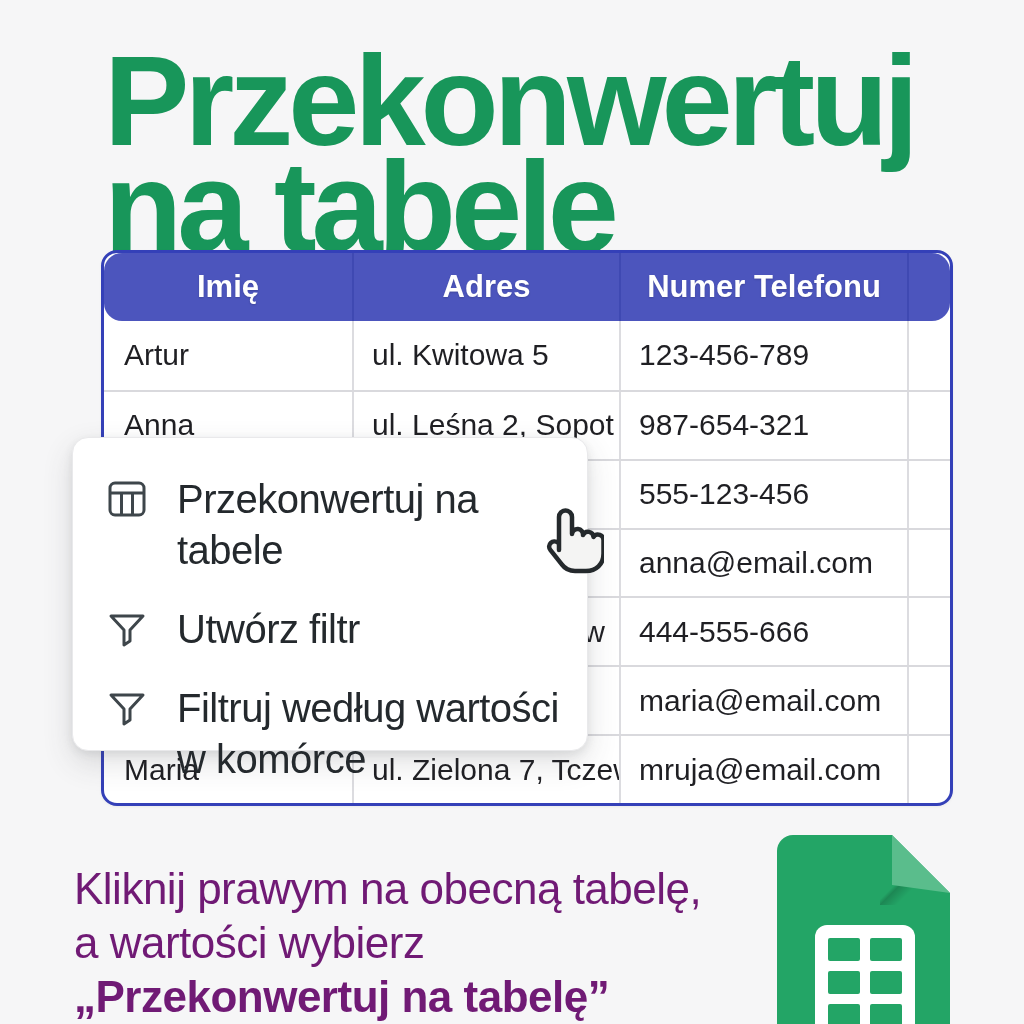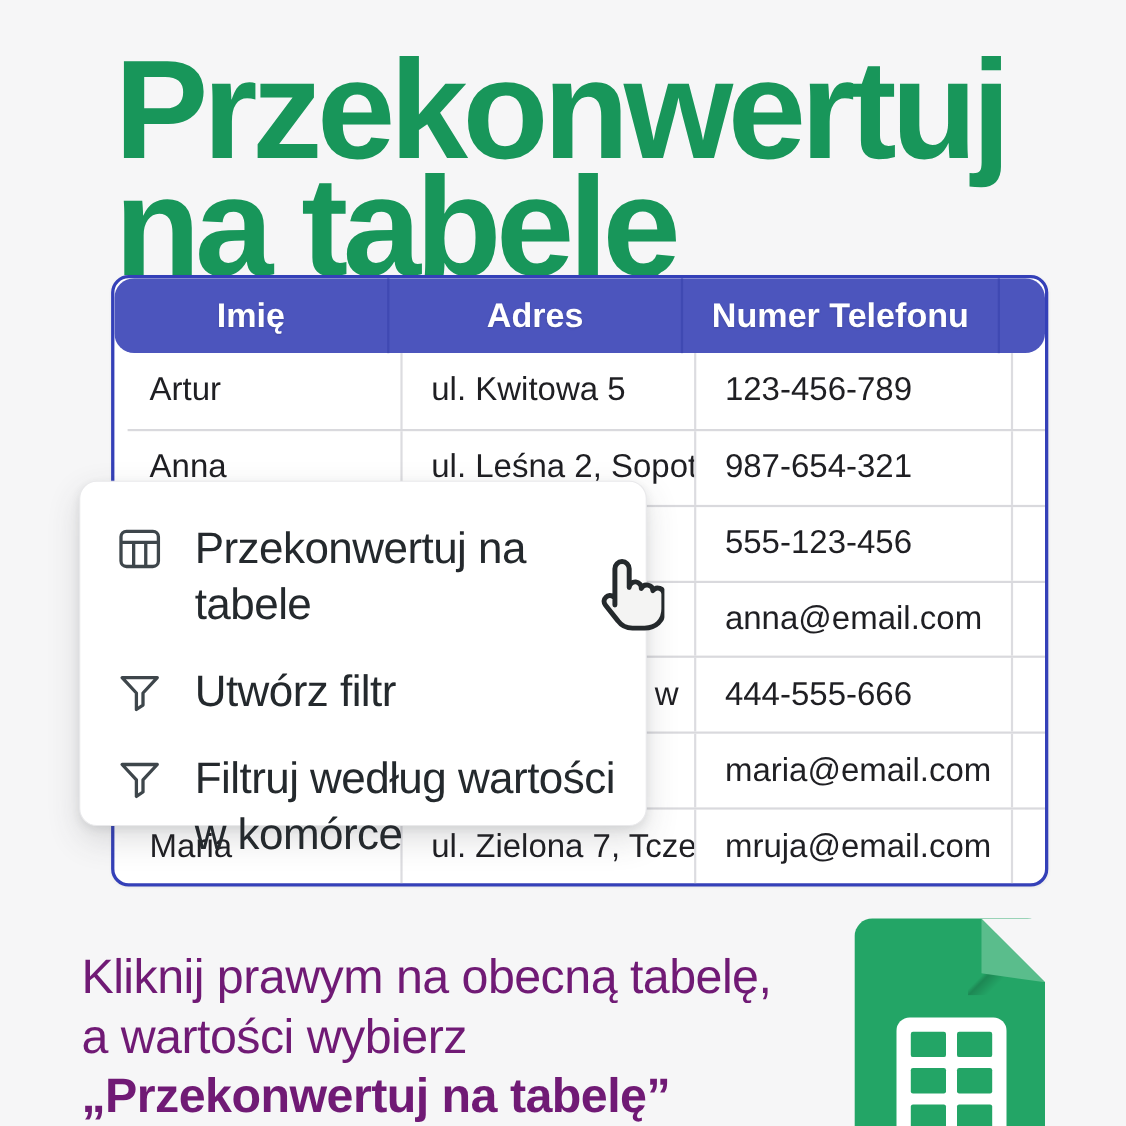--- a/index.html
+++ b/index.html
@@ -23,25 +23,25 @@
     overflow:hidden;box-sizing:border-box;box-shadow:0 1px 3px rgba(0,0,0,.05);
   }
   .thead{display:grid;grid-template-columns:250px 267px 288px 1fr;height:68px;background:#4c55bd;border-radius:18px;}
   .th{
     display:flex;align-items:center;justify-content:center;
     color:#ffffff;font-weight:700;font-size:31px;
     border-right:2px solid #3f49b2;text-shadow:0 1px 2px rgba(0,0,0,.18);
   }
   .th:last-child{border-right:none;}
   .tbody{display:grid;grid-template-rows:repeat(7,1fr);height:482px;}
-  .tr{display:grid;grid-template-columns:250px 267px 288px 1fr;border-top:2px solid #d9d9dd;margin-left:12px;}
+  .tr{display:grid;grid-template-columns:250px 267px 288px 1fr;border-top:2px solid #d9d9dd;}
   .tr:first-child{border-top:none;}
   .td{
     display:flex;align-items:center;font-size:30px;color:#1f1f23;
-    padding-left:26px;border-right:2px solid #dcdce0;
+    padding-left:18px;border-right:2px solid #dcdce0;
     white-space:nowrap;overflow:hidden;
   }
   .td.name{padding-left:20px;}
   .td:last-child{border-right:none;padding-left:0;}
   .td.frag-right{justify-content:flex-end;padding-right:14px;padding-left:0;}
 
   
   .context-menu{
     position:absolute;left:72px;top:437px;width:516px;height:314px;
     background:#ffffff;border:1px solid #e9e9eb;border-radius:16px;

